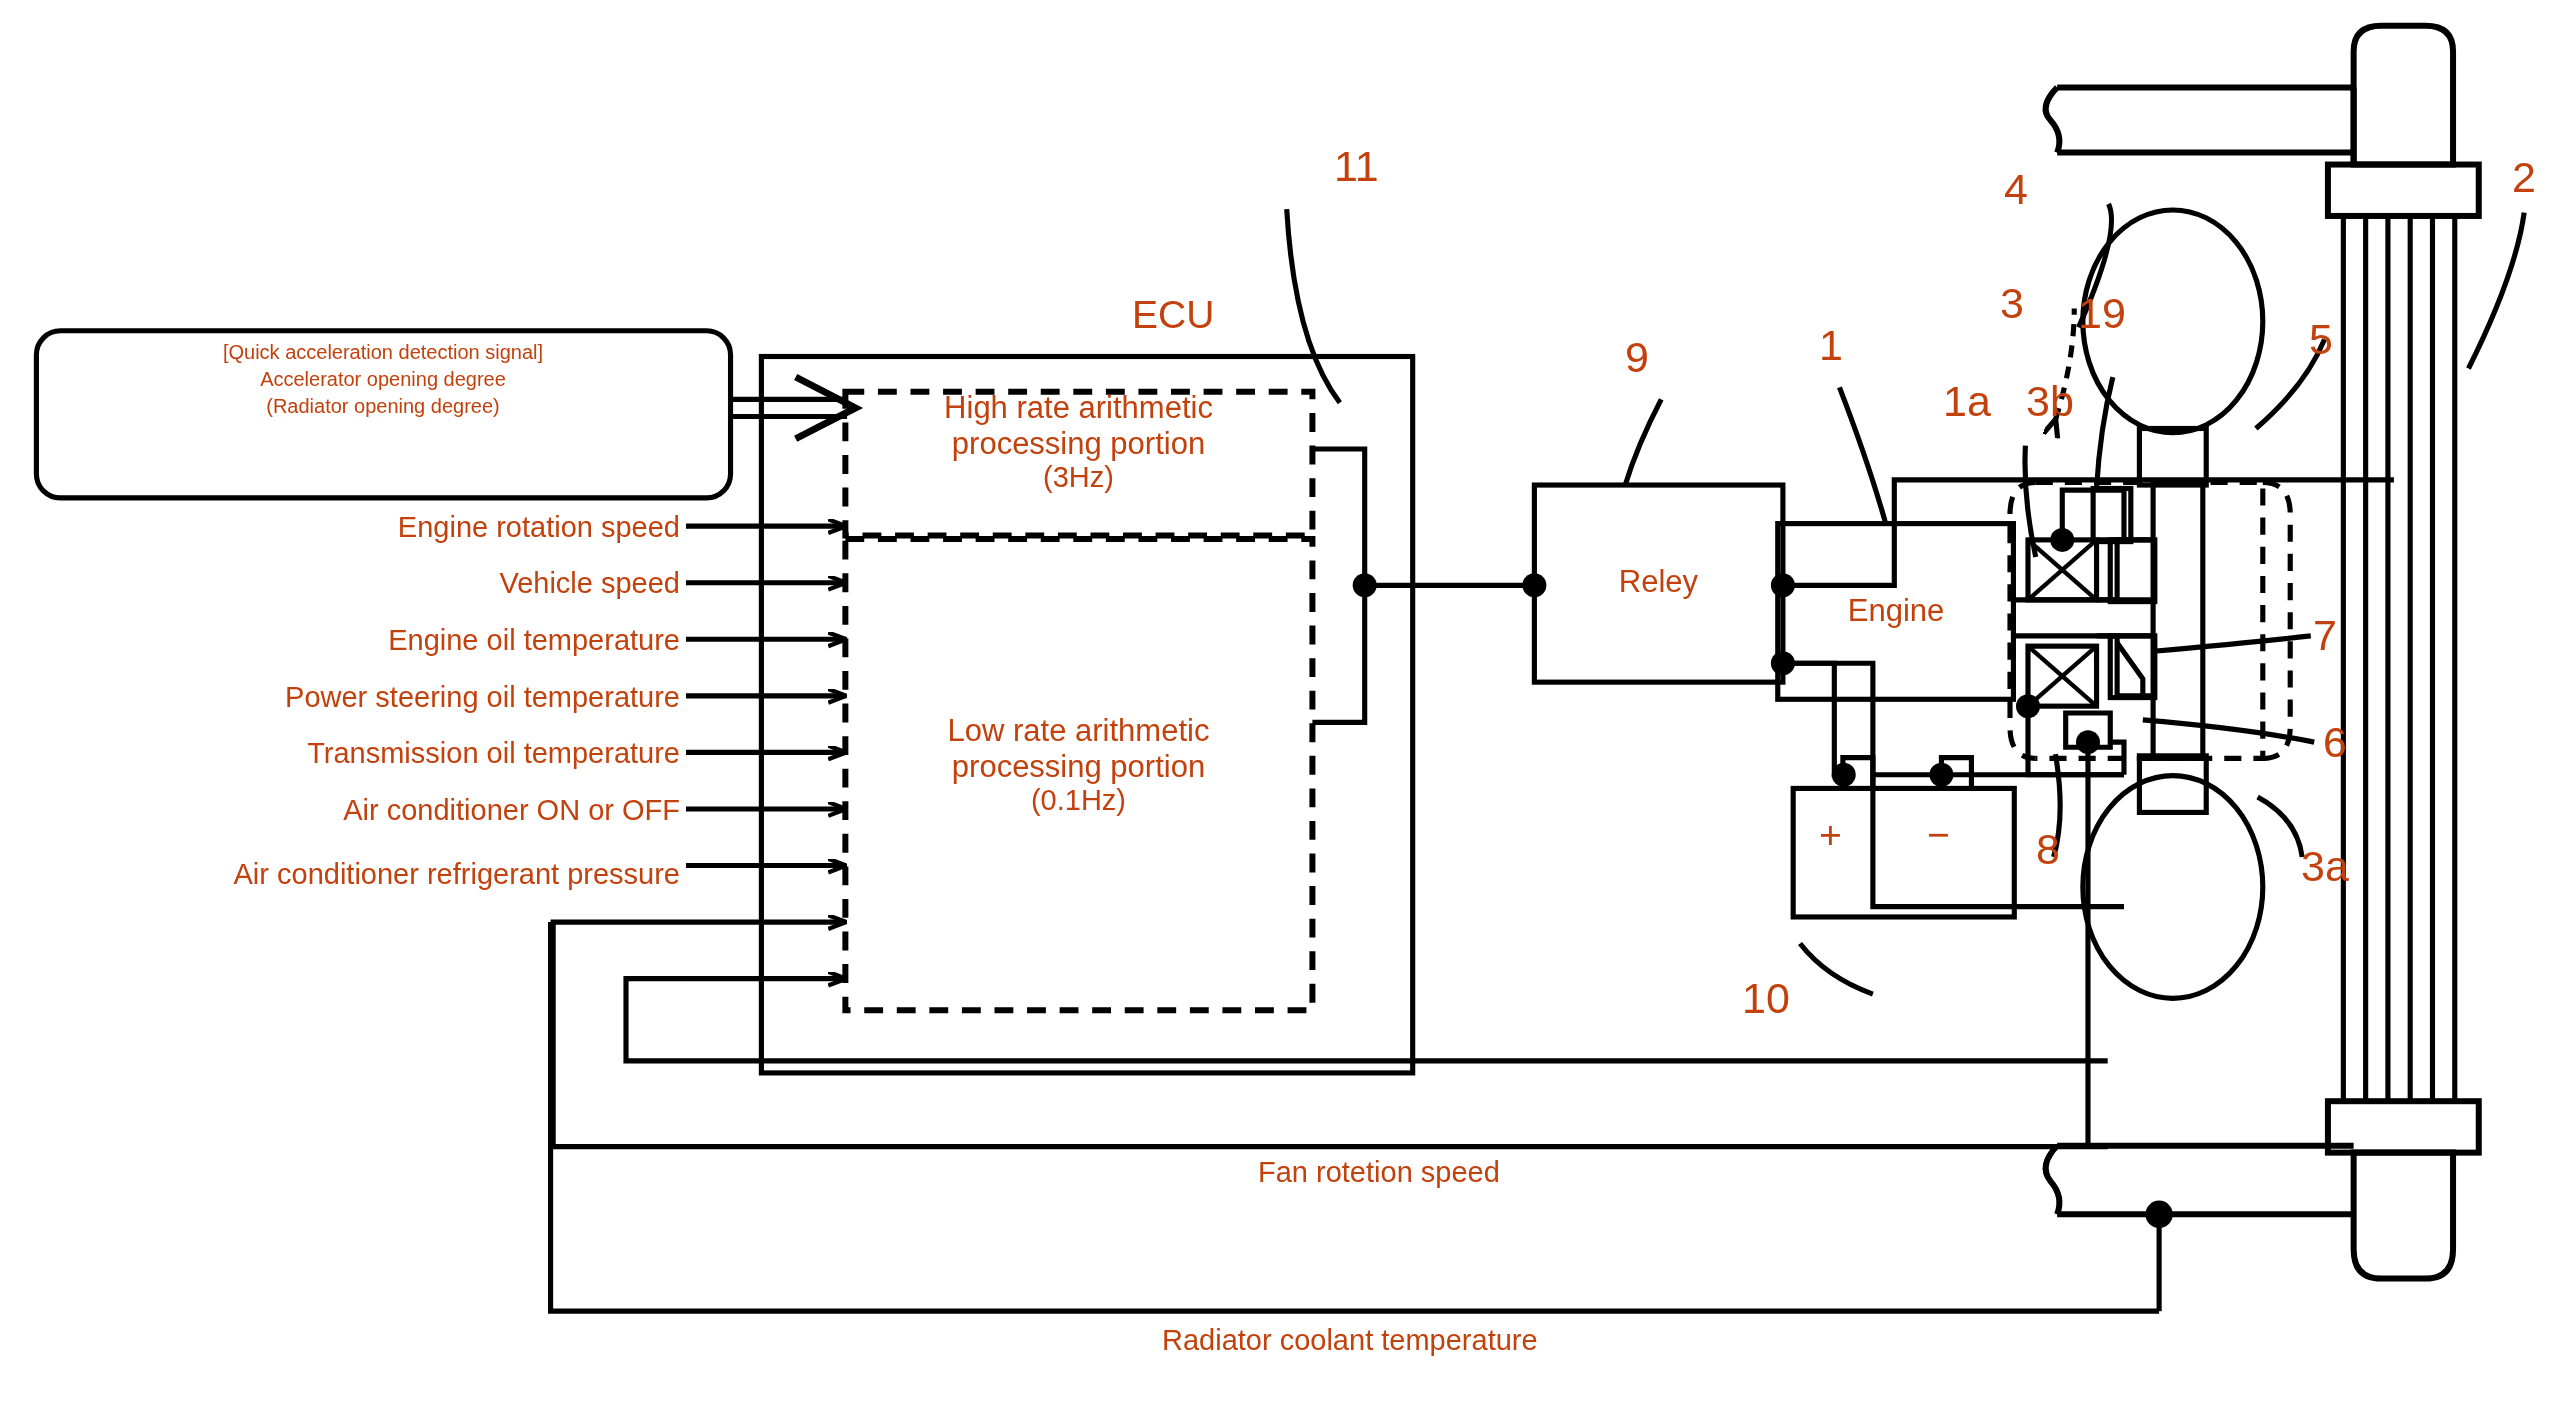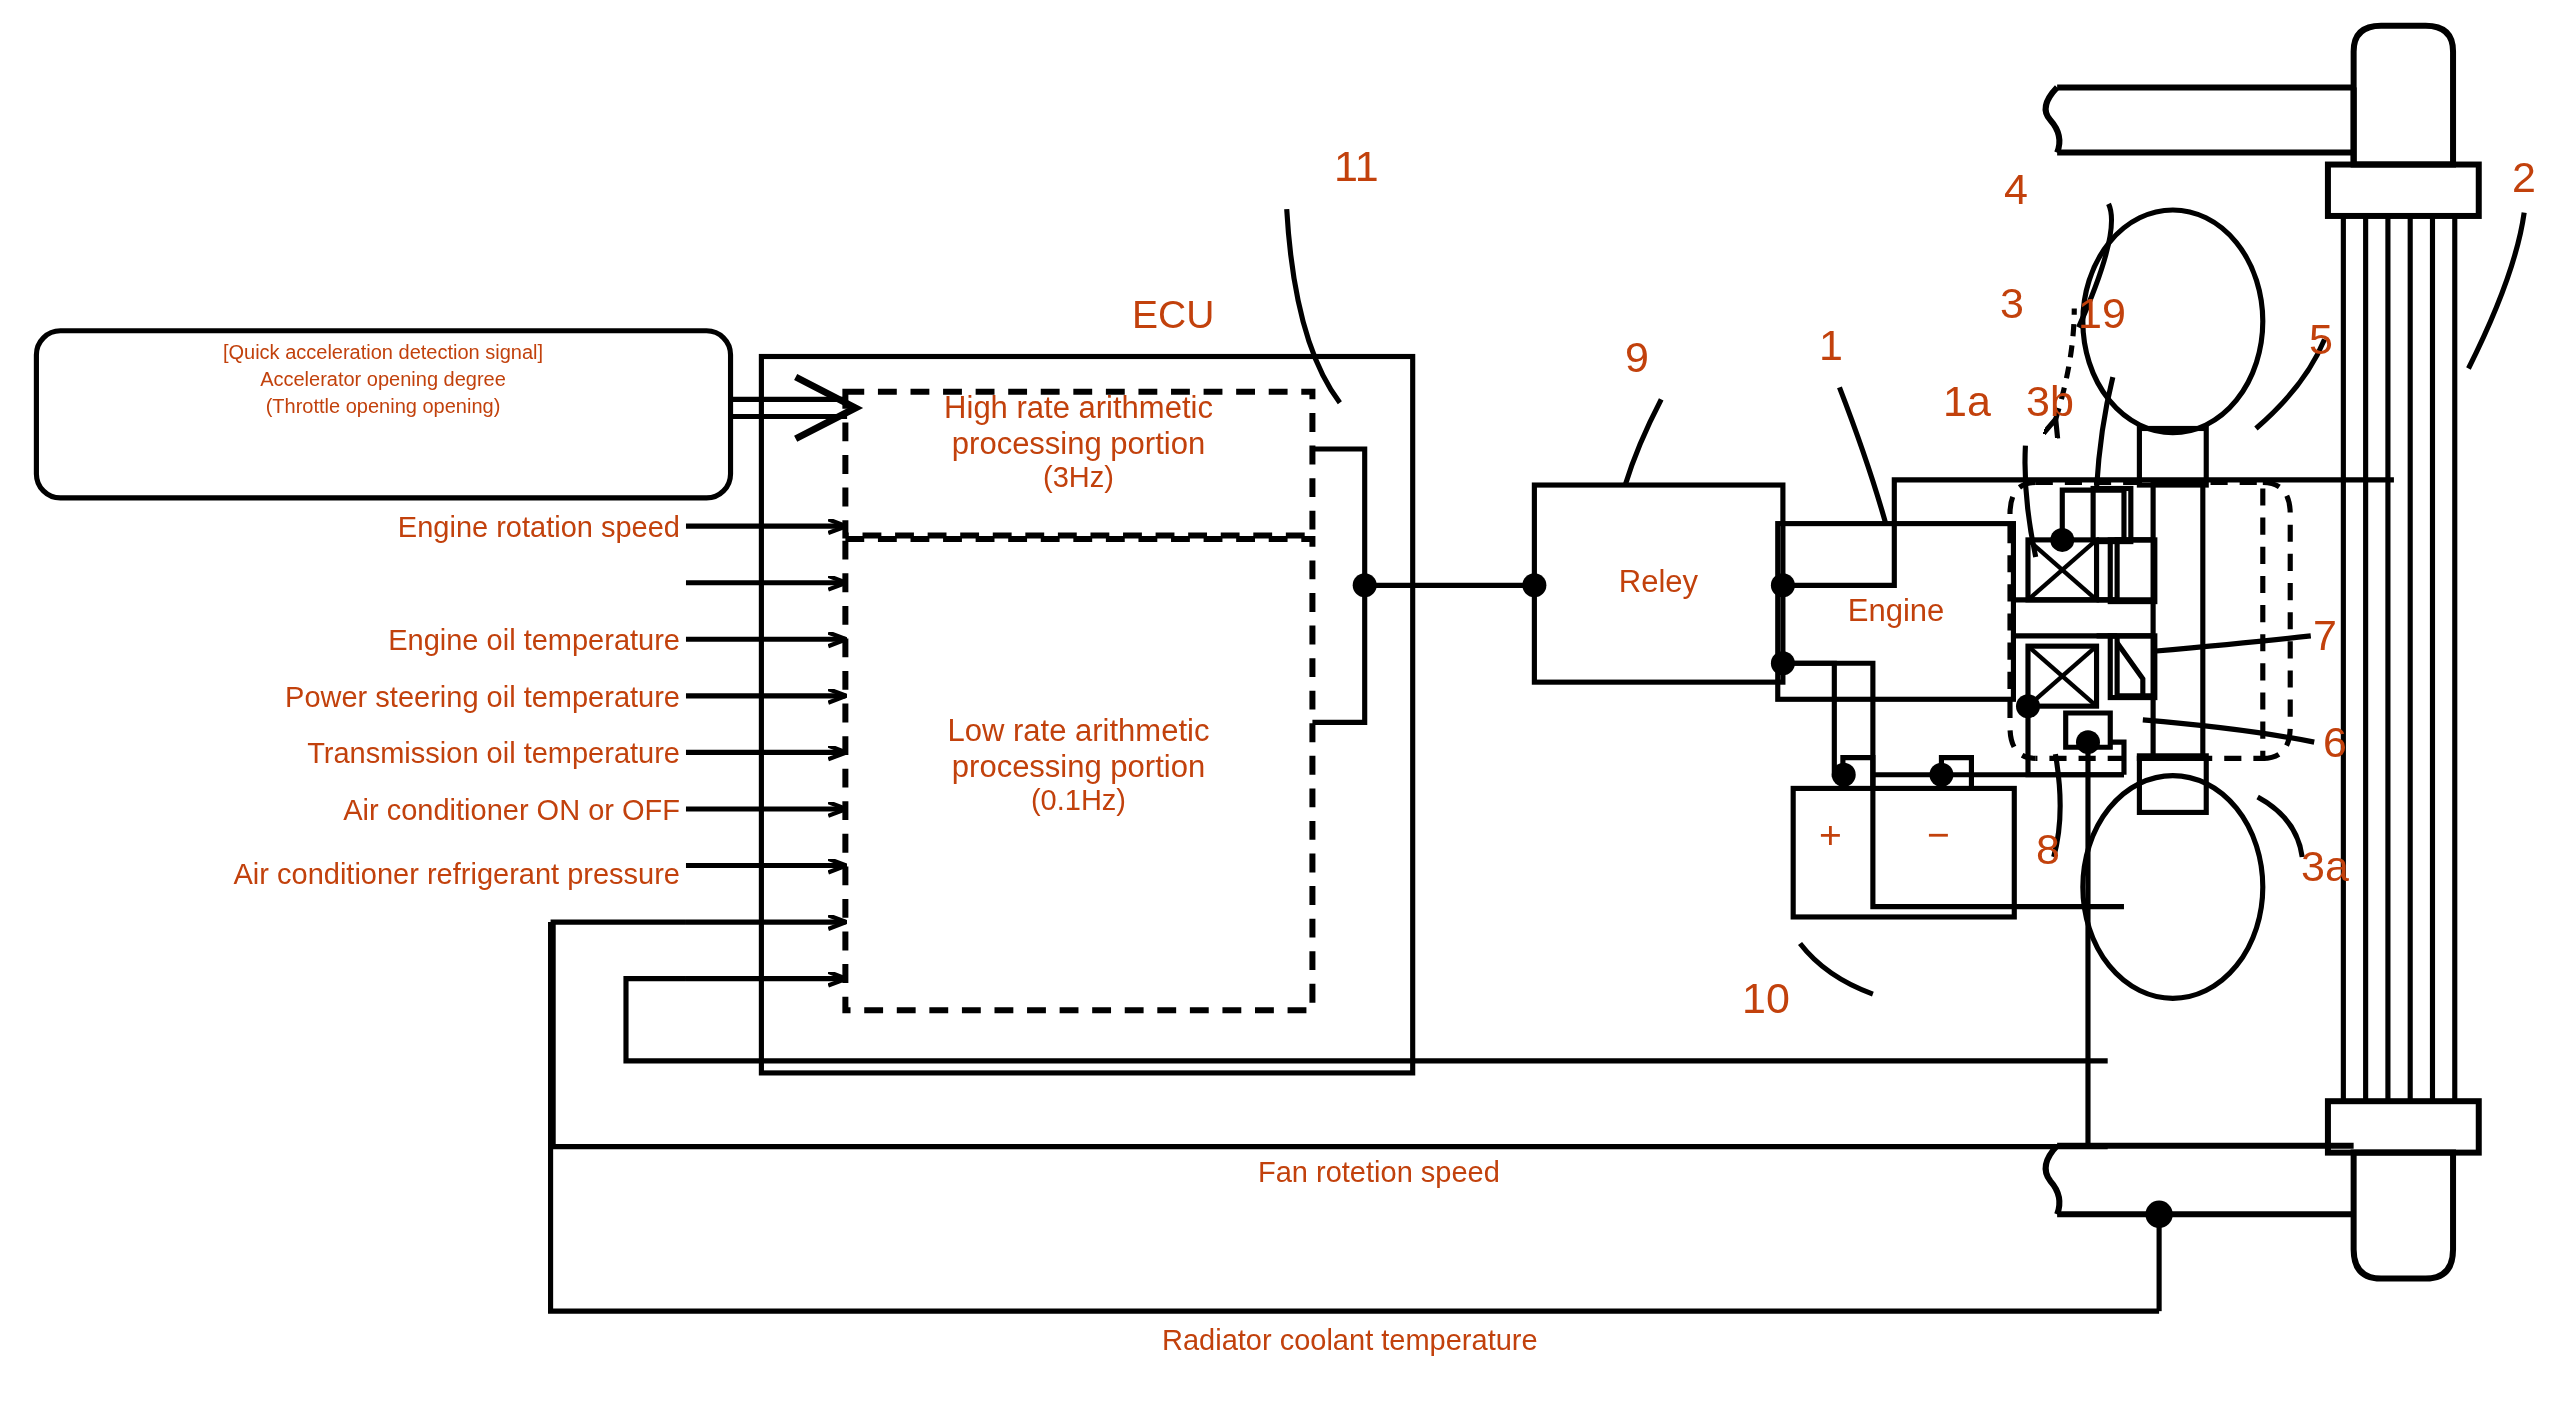--- a/index.html
+++ b/index.html
@@ -260,24 +260,25 @@
     <line x1="2459" y1="1338" x2="2459" y2="1338" stroke="#000" stroke-width="6"></line>
 
     <path d="M2478,904 L2478,866 L2462,866" fill="none" stroke="#000" stroke-width="6"></path>
     <path d="M2366,824 L2366,904 L2478,904" fill="none" stroke="#000" stroke-width="6"></path>
     <path d="M2478,572 L2478,630 L2446,630" fill="none" stroke="#000" stroke-width="6"></path>
   </svg>
 
   <div class="lbl callout-text" style="left:51px; top:339px; width:664px;">
     <div>[Quick acceleration detection signal]</div>
     <div>Accelerator opening degree</div>
-    <div>(Throttle opening opening)</div>
+    <div>(Radiator opening degree)</div>
   </div>
 
   <div class="lbl sig-label" style="left:0px; top:511px; width:680px;">Engine rotation speed</div>
+  <div class="lbl sig-label" style="left:0px; top:567px; width:680px;">Vehicle speed</div>
   <div class="lbl sig-label" style="left:0px; top:624px; width:680px;">Engine oil temperature</div>
   <div class="lbl sig-label" style="left:0px; top:737px; width:680px;">Transmission oil temperature</div>
   <div class="lbl sig-label" style="left:0px; top:681px; width:680px;">Power steering oil temperature</div>
   <div class="lbl sig-label" style="left:0px; top:794px; width:680px;">Air conditioner ON or OFF</div>
   <div class="lbl sig-label" style="left:0px; top:858px; width:680px;">Air conditioner refrigerant pressure</div>
 
   <div class="lbl ecu-title" style="left:1132px; top:293px;">ECU</div>
 
   <div class="lbl box-text" style="left:845px; top:390px; width:467px;">
     <div>High rate arithmetic</div>

